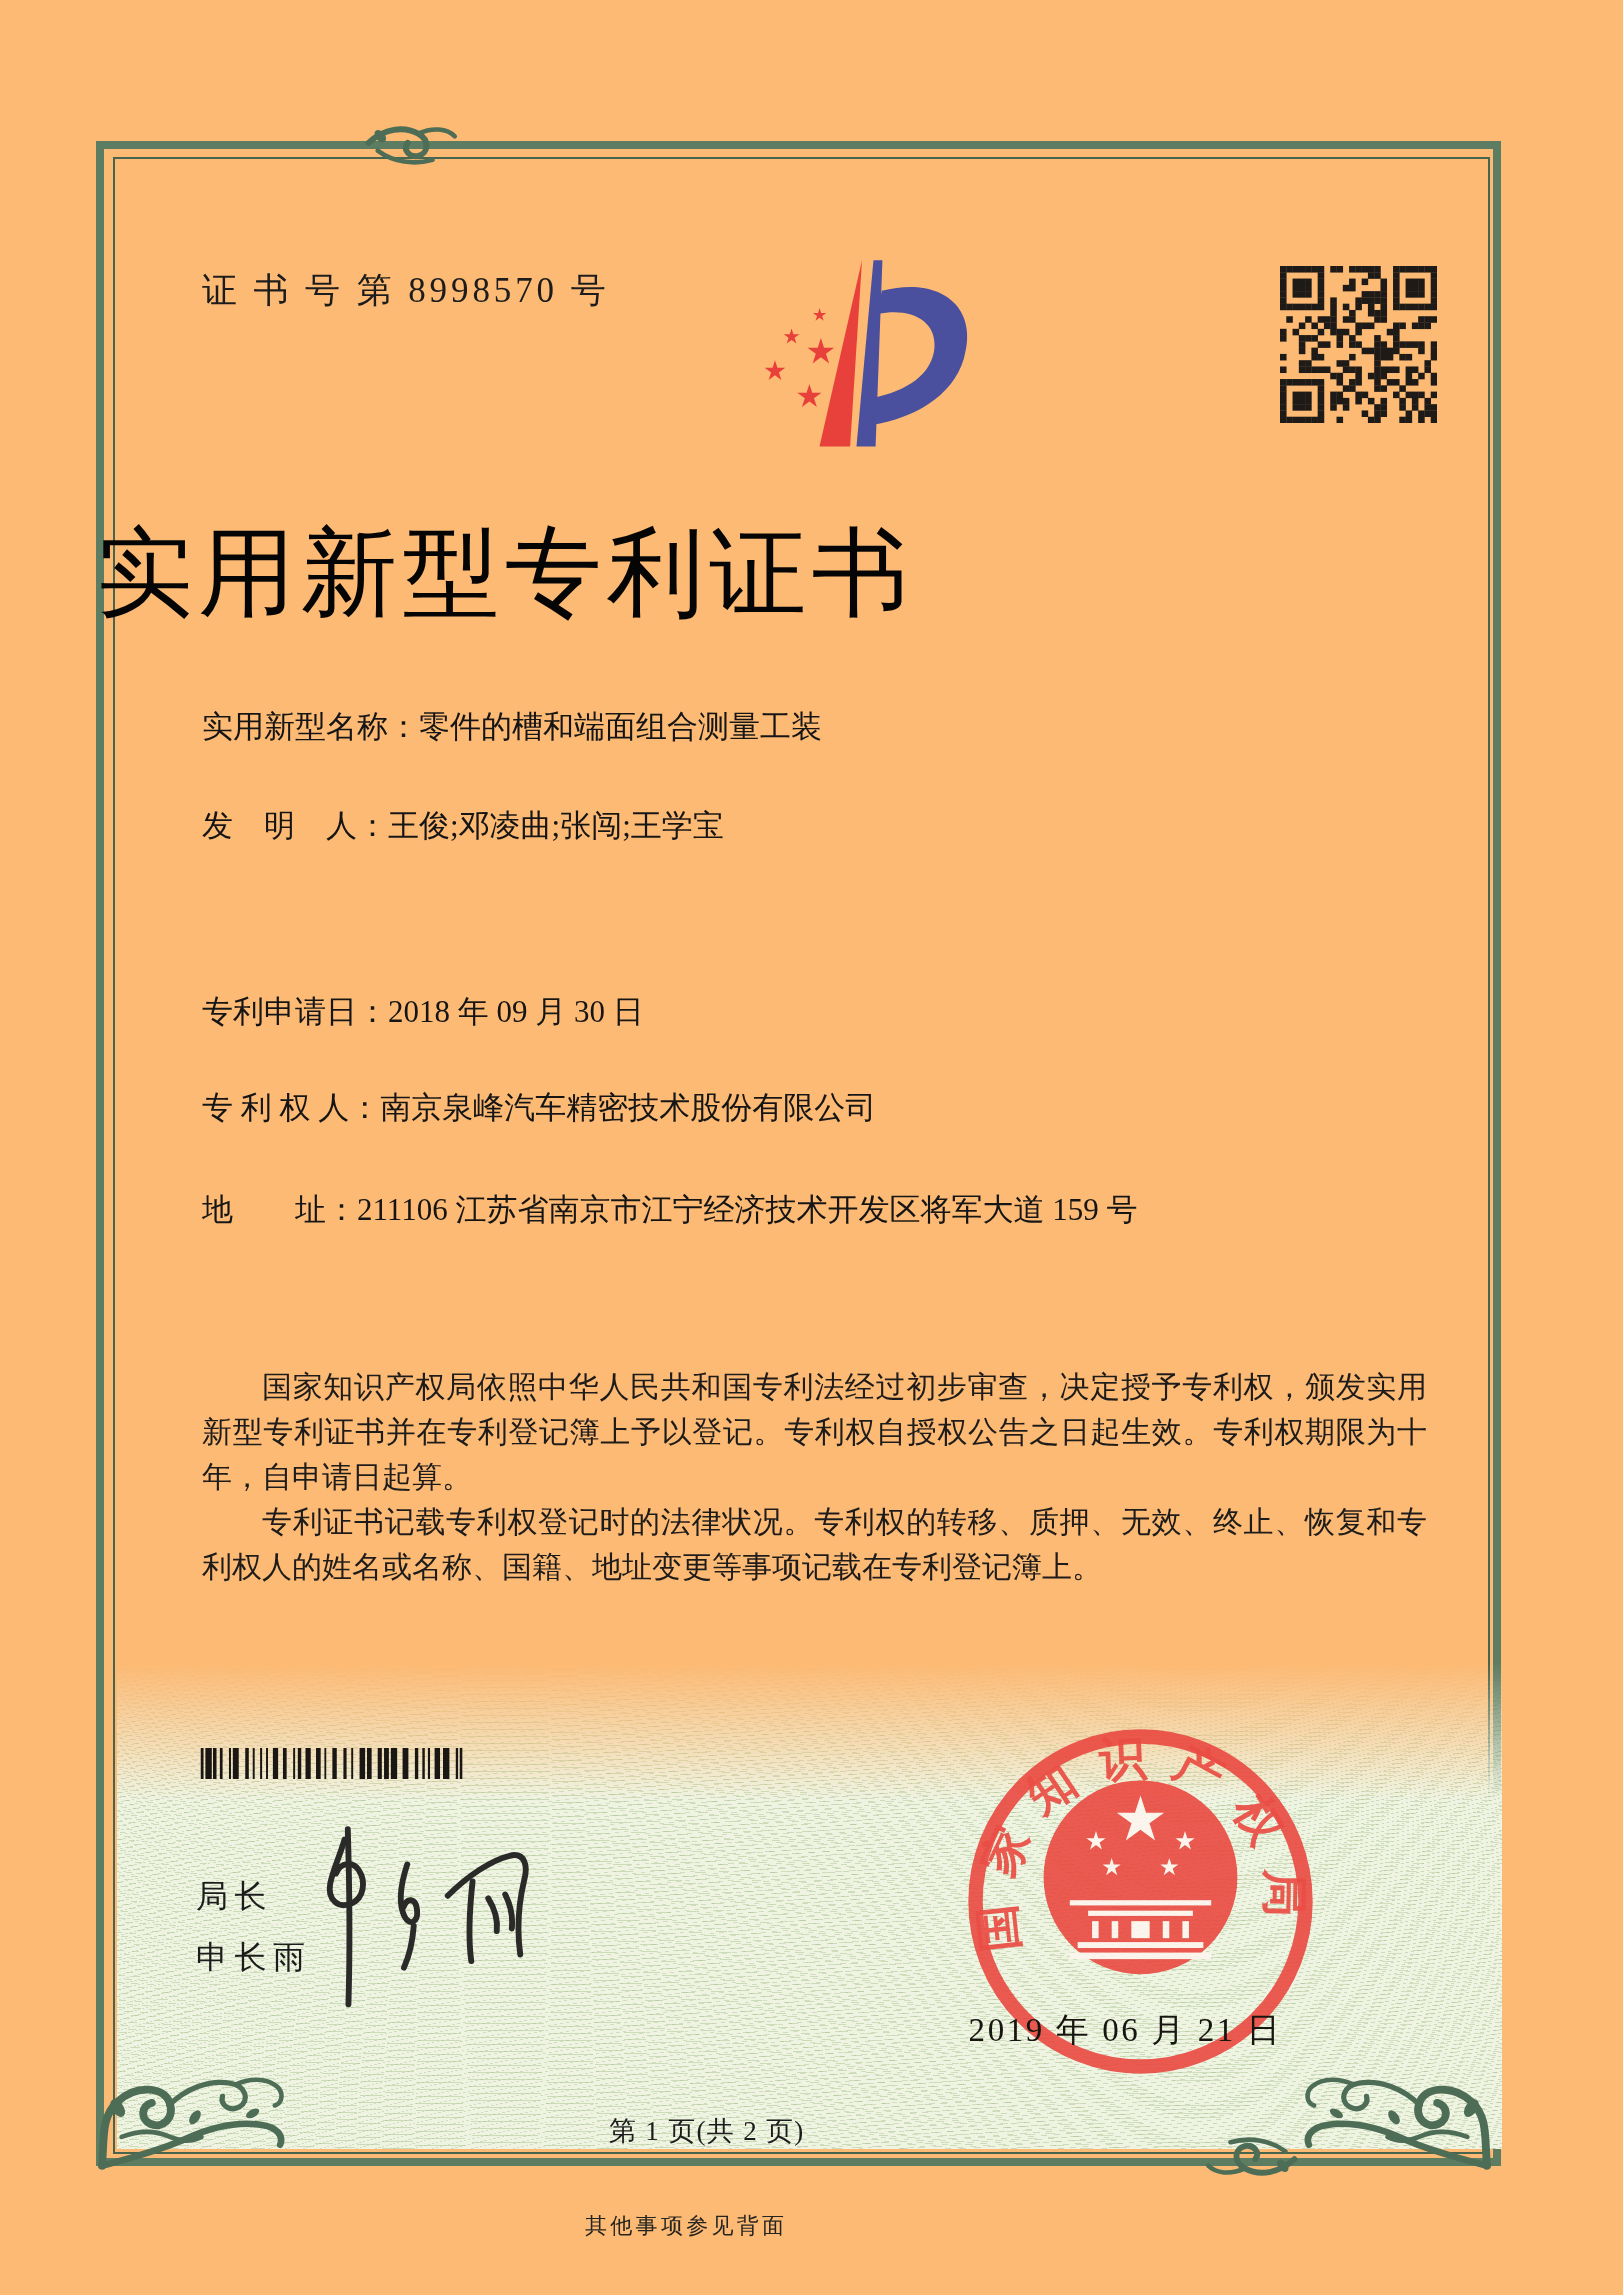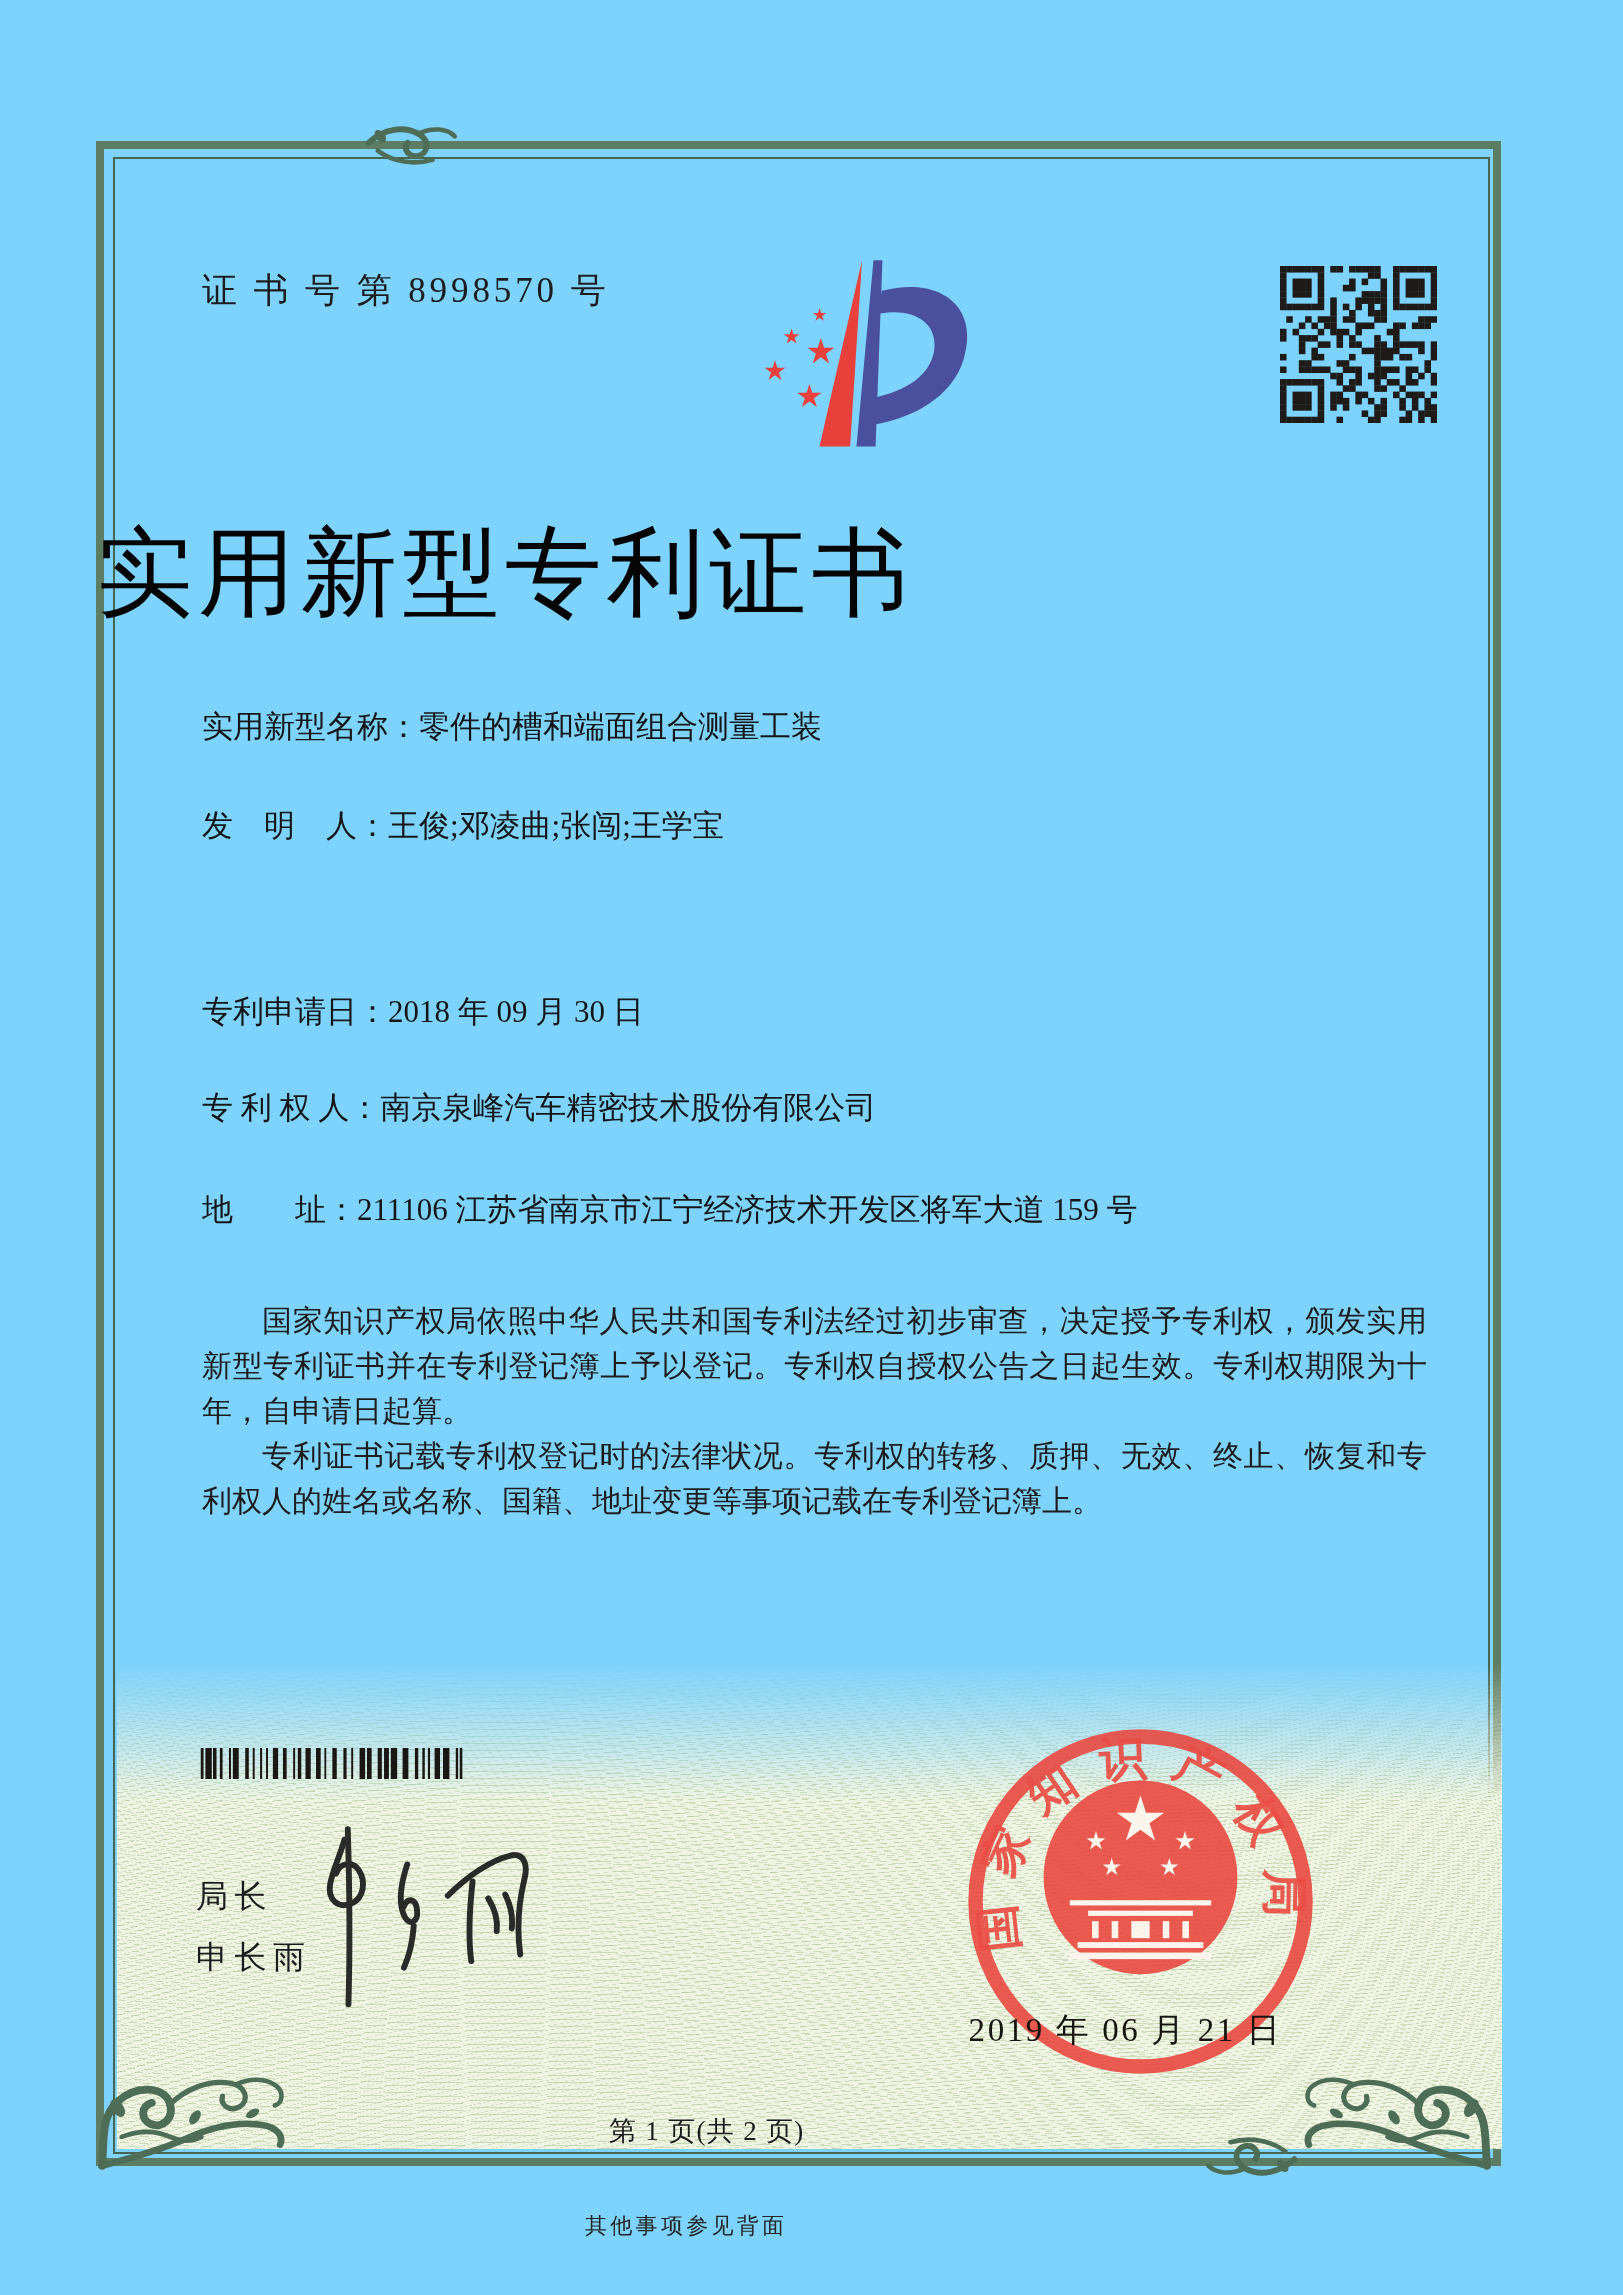--- a/index.html
+++ b/index.html
@@ -1,18 +1,18 @@
 <!DOCTYPE html>
 <html style="font-size:10.5px"><head>
 <meta charset="utf-8">
 <style>
   html,body{margin:0;padding:0;background:#e9e9e9;}
   #page{
     position:relative; width:1624px; height:2295px;
-    background:#7dd3fc; overflow:hidden;
+    background:#fdba74; overflow:hidden;
     font-family:"Liberation Serif","DejaVu Serif",serif;
     color:#1c1c1c;
   }
   
   .frame-outer{position:absolute;left:96px;top:141px;width:1389px;height:2009px;
     border:8.5px solid #5d7d63;}
   .frame-inner{position:absolute;left:113px;top:157px;width:1373px;height:1993px;
     border:2px solid #47644e;}
   
   .wave-band{
@@ -25,21 +25,21 @@
     mask-image:linear-gradient(to bottom, transparent 0, #000 137px);
   }
   
   .cert-no{position:absolute;left:202px;top:267px;font-size:35px;letter-spacing:3.9px;}
   .doc-title{position:absolute;left:96px;top:509px;width:1406px;text-align:left;
     font-size:97px;font-weight:normal;letter-spacing:5.2px;color:#050505;}
   .row{position:absolute;left:202px;font-size:31px;white-space:nowrap;}
   .row .lbl{color:#151515;}
   .row .val{color:#151515;}
   .grant2{position:absolute;left:492px;top:0;}
-  .paras{position:absolute;left:202px;top:1298px;width:1225px;font-size:30px;line-height:45px;
+  .paras{position:absolute;left:202px;top:1364px;width:1225px;font-size:30px;line-height:45px;
     text-align:justify;color:#1e1c1a;}
   .paras p{margin:0;text-indent:2em;}
   .sig-title{position:absolute;left:196px;top:1875px;font-size:32px;letter-spacing:6.5px;}
   .sig-name{position:absolute;left:196px;top:1936px;font-size:32px;letter-spacing:6.5px;}
   .seal-date{position:absolute;left:962px;top:2008px;width:327px;text-align:center;
     font-size:33px;letter-spacing:2.6px;color:#17150f;}
   .page-note{position:absolute;left:609px;top:2113px;font-size:27px;letter-spacing:1.3px;text-align:center;}
   .back-note{position:absolute;left:585px;top:2211px;font-size:22px;letter-spacing:3.3px;color:#242420;}
   
   .logo-wrap{position:absolute;left:738px;top:250px;}

